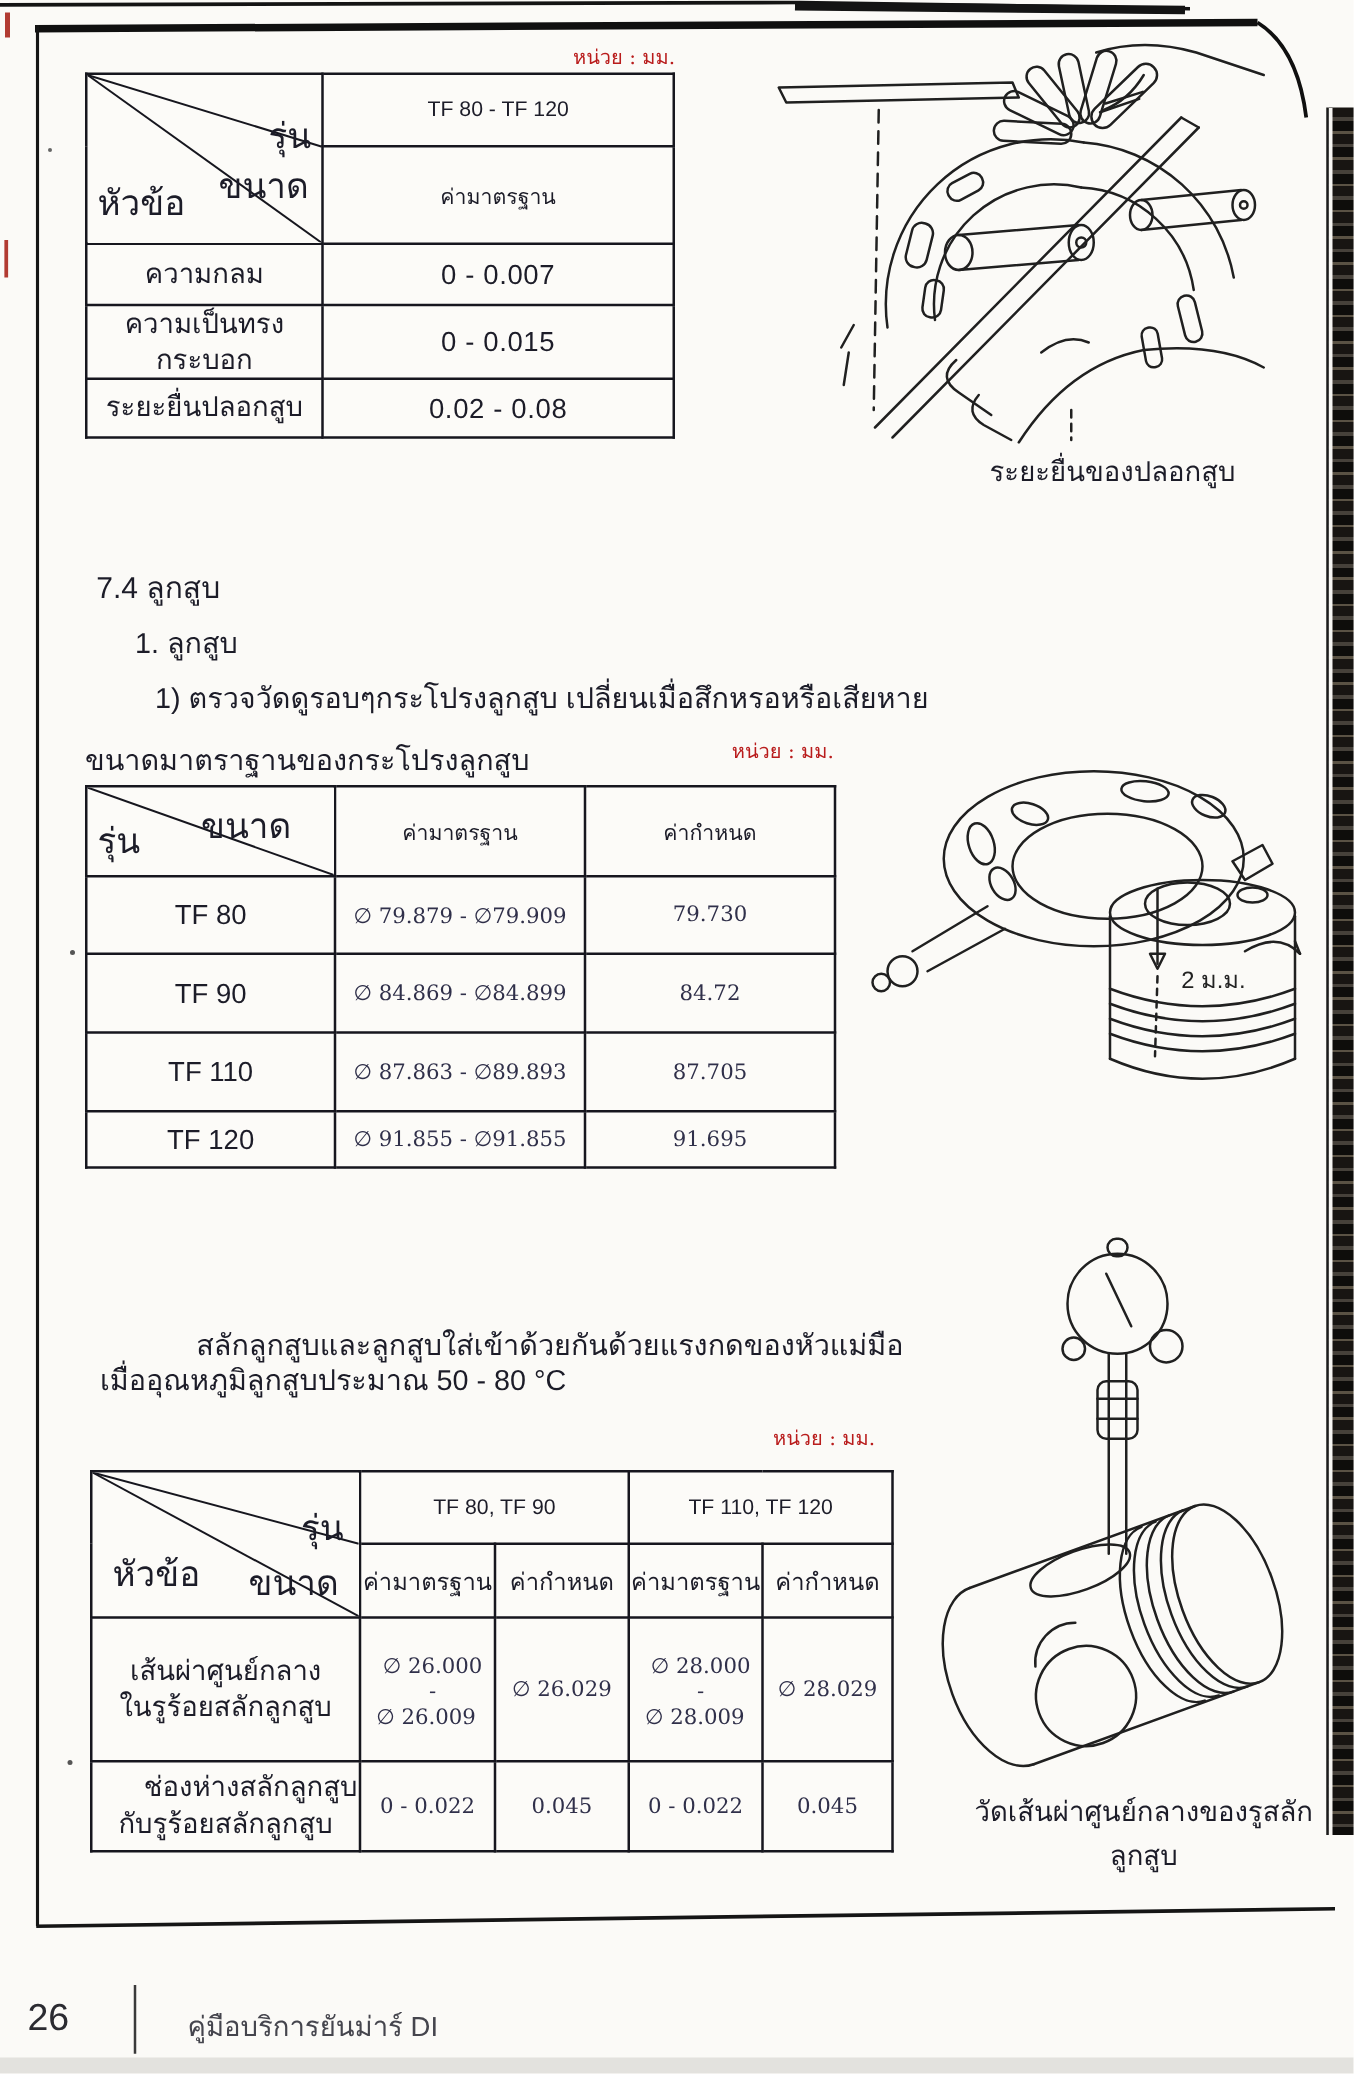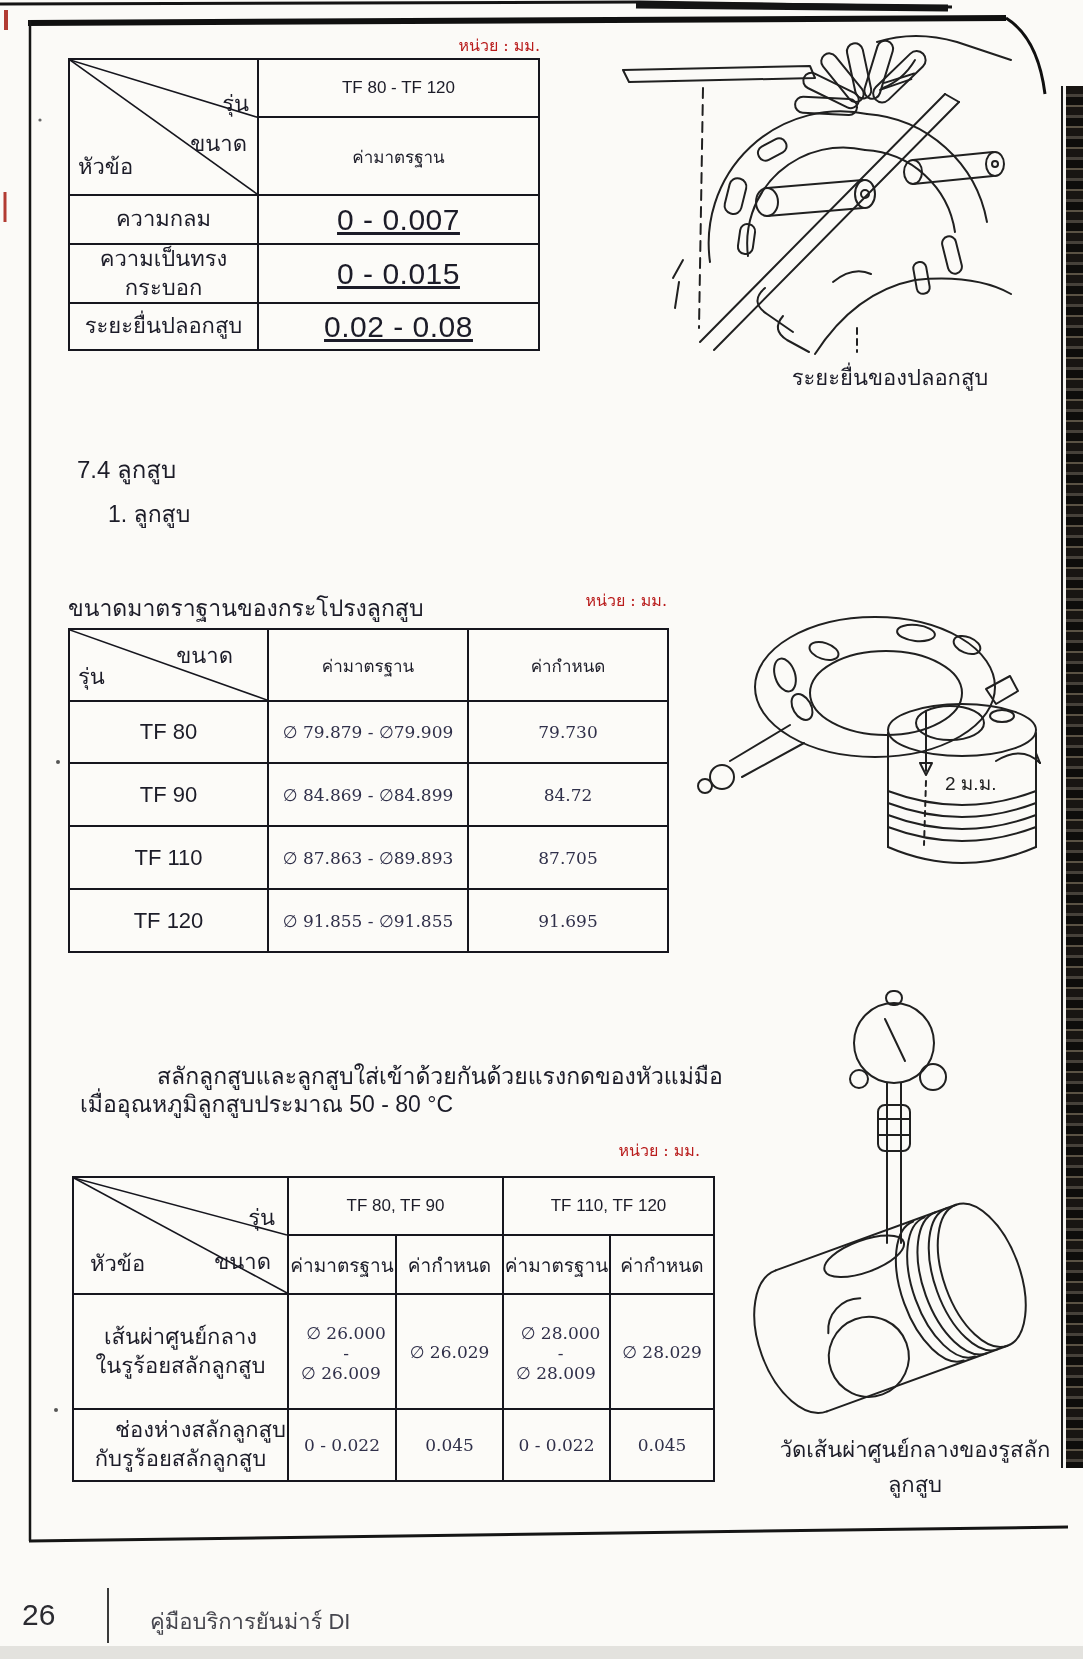--- a/index.html
+++ b/index.html
@@ -6,30 +6,30 @@
   .page {
     position:relative; width:1083px; height:1659px;
     background:#fbfaf7; overflow:hidden;
     font-family:"Liberation Sans", sans-serif; color:#1c1c28;
   }
   
   .tbl { position:absolute; }
   .tbl table { border-collapse:collapse; table-layout:fixed; }
   .tbl td { border:2px solid #16161e; padding:0; vertical-align:middle; text-align:center; background:#fcfbf8; }
   .th-thai { font-size:17px; }
-  .big-val  { font-size:30px; letter-spacing:.5px;text-decoration:underline; }
+  .big-val  { font-size:22px; letter-spacing:.5px; }
   .lbl { text-align:left; padding-left:12px; font-size:22px; line-height:1.3;margin-left:16px; }
   .model { font-size:22px; }
   .serif-val { font-family:"DejaVu Serif", serif; font-size:17px; color:#30304a; }
   .two-line { display:flex; flex-direction:column; justify-content:space-between; align-items:flex-start; height:100%; box-sizing:border-box; padding:16px 4px 14px 12px; }
   
   .corner { position:relative; }
   .corner svg { position:absolute; left:0; top:0; width:100%; height:100%; }
   .corner svg line { stroke:#16161e; stroke-width:1.6; }
-  .corner span { position:absolute; font-size:22px; }
+  .corner span { position:absolute; font-size:28px; }
   
   .t1 .c-run   { right:8px;  top:26px; }
   .t1 .c-size  { right:10px; top:66px; }
   .t1 .c-topic { left:8px;   bottom:10px; }
   
   .t2 .c-size { right:34px; top:8px; }
   .t2 .c-run  { left:8px; bottom:6px; }
   
   .t3 .c-run   { right:12px; top:22px; }
   .t3 .c-size  { right:16px; top:66px; }
@@ -151,20 +151,21 @@
       <path d="M60,248 L70,-?" visibility="hidden"></path>
       <path d="M58,248 L68,230"></path>
         <path d="M64,252 L60,278"></path>
       <line x1="242" y1="298" x2="242" y2="322" stroke-dasharray="6 5"></line>
     </svg>
   </div>
   <div class="abs caption" style="left:770px; top:360px; width:240px;">ระยะยื่นของปลอกสูบ</div>
 
   <div class="abs heading" style="left:77px;  top:450px;">7.4 ลูกสูบ</div>
   <div class="abs body-text" style="left:108px; top:496px;">1. ลูกสูบ</div>
+  <div class="abs body-text" style="left:124px; top:540px;">1) ตรวจวัดดูรอบๆกระโปรงลูกสูบ เปลี่ยนเมื่อสึกหรอหรือเสียหาย</div>
 
   <div class="abs tbl-title" style="left:68px; top:590px;">ขนาดมาตราฐานของกระโปรงลูกสูบ</div>
   <div class="abs unit" style="left:560px; top:588px; width:107px;">หน่วย : มม.</div>
 
   <div class="tbl t2" style="left:68px; top:628px;">
     <table>
       <colgroup>
           <col style="width:199px">
           <col style="width:200px">
           <col style="width:200px">
@@ -189,21 +190,21 @@
       <tr style="height:63px">
         <td class="model">TF 90</td>
         <td class="serif-val">∅ 84.869 - ∅84.899</td>
         <td class="serif-val">84.72</td>
       </tr>
       <tr style="height:63px">
         <td class="model">TF 110</td>
         <td class="serif-val">∅ 87.863 - ∅89.893</td>
         <td class="serif-val">87.705</td>
       </tr>
-      <tr style="height:63px">
+      <tr style="height:45px">
         <td class="model">TF 120</td>
         <td class="serif-val">∅ 91.855 - ∅91.855</td>
         <td class="serif-val">91.695</td>
       </tr>
     </tbody>
       </table>
   </div>
 
   <div class="fig" style="left:690px; top:595px;">
     <svg width="370" height="290" viewBox="0 0 370 290">

